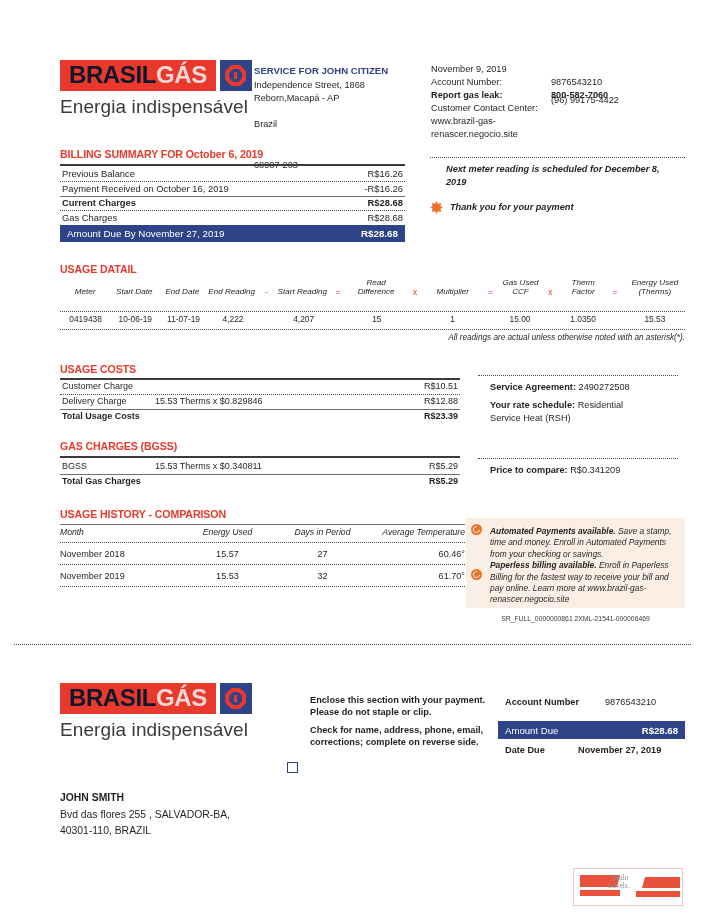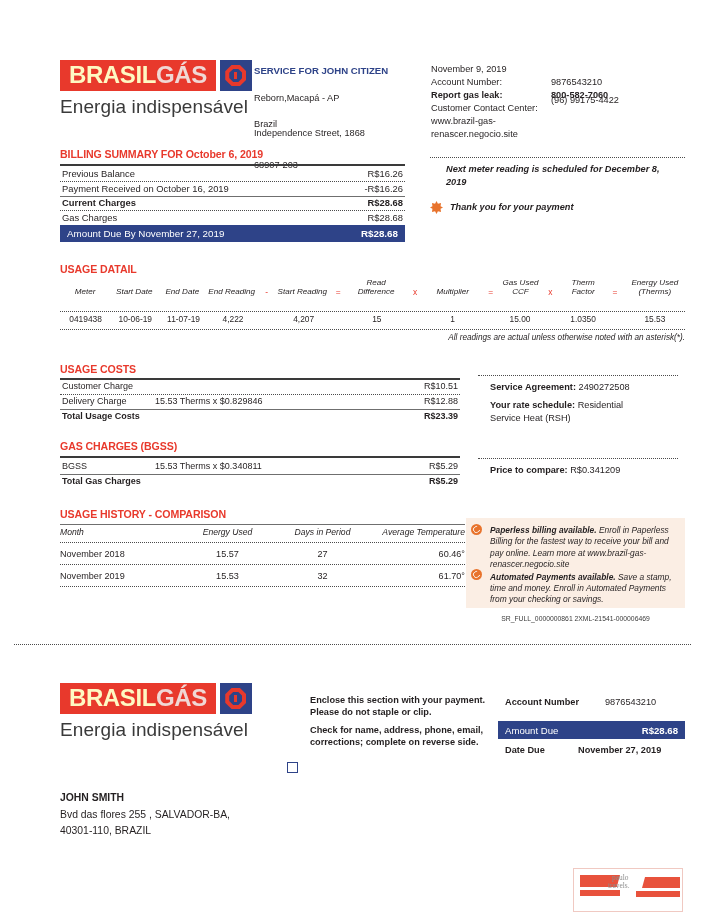--- a/index.html
+++ b/index.html
@@ -15,21 +15,21 @@
   
   .logo-block { position: absolute; }
   .logo-row { display: flex; align-items: stretch; }
   .logo-word {
     background: #e8392c;
     padding: 2px 9px 3px 9px;
     font-size: 24px; font-weight: bold; letter-spacing: -0.4px;
     line-height: 1.08;
     display: flex; align-items: center;
   }
-  .logo-brasil { color: #fef9c3; }
+  .logo-brasil { color: #0f172a; }
   .logo-gas { color: #f0d8d5; }
   .logo-mark {
     width: 32px; background: #2e4388; margin-left: 4px;
     display: flex; align-items: center; justify-content: center;
   }
   .octagon {
     width: 21px; height: 21px; background: #e8392c;
     clip-path: polygon(30% 0, 70% 0, 100% 30%, 100% 70%, 70% 100%, 30% 100%, 0 70%, 0 30%);
     display: flex; align-items: center; justify-content: center;
   }
@@ -131,21 +131,21 @@
             <div class="octagon-inner">
               <div class="octagon-bar"></div>
             </div>
           </div>
       </div>
     </div>
     <div class="logo-tag">Energia indispensável</div>
   </div>
 
   <div class="txt b navy" style="left:254px; top:65px; font-size:9.6px;">SERVICE FOR JOHN CITIZEN</div>
-  <div class="txt" style="left:254px; top:79px;margin-top:48px;">Independence Street, 1868</div>
+  <div class="txt" style="left:254px; top:79px;">Independence Street, 1868</div>
   <div class="txt" style="left:254px; top:92px;">Reborn,Macapá - AP</div>
   <div class="txt" style="left:254px; top:113px;margin-top:46px;">68907-203</div>
   <div class="txt" style="left:254px; top:118px;">Brazil</div>
 
   <div class="txt" style="left:431px; top:63px;">November 9, 2019</div>
   <div class="txt" style="left:431px; top:76px;">Account Number:</div>
   <div class="txt" style="left:551px; top:76px;">9876543210</div>
   <div class="txt b" style="left:431px; top:89px;">Report gas leak:</div>
   <div class="txt b" style="left:551px; top:89px;">800-582-7060</div>
   <div class="txt" style="left:431px; top:102px;">Customer Contact Center:</div>
@@ -310,25 +310,25 @@
       <td class="l" style="width:120px;">November 2019</td>
       <td class="c" style="width:95px;">15.53</td>
       <td class="c" style="width:95px;">32</td>
       <td class="r" style="width:95px;">61.70°</td>
     </tr>
   </tbody>
     </table>
   <div class="dotrule" style="left:60px; top:586px; width:405px;"></div>
 
   <div class="plbox" style="left:466px; top:518px; width:219px; height:90px;">
+    <div style="margin-top:1px;">
+      <span class="b">Automated Payments available.</span><span> Save a stamp, time and money. Enroll in Automated Payments from your checking or savings.</span>
+    </div>
     <div>
       <span class="b">Paperless billing available.</span><span> Enroll in Paperless Billing for the fastest way to receive your bill and pay online. Learn more at www.brazil-gas-renascer.negocio.site</span>
-    </div>
-    <div style="margin-top:1px;">
-      <span class="b">Automated Payments available.</span><span> Save a stamp, time and money. Enroll in Automated Payments from your checking or savings.</span>
     </div>
   </div>
   <div class="plicon" style="left:471px; top:524px;"></div>
   <div class="plicon" style="left:471px; top:569px;"></div>
   <div class="txt" style="left:466px; top:613px; width:219px; text-align:center; font-size:6.8px; color:#3a3a3a;">SR_FULL_0000000861 2XML-21541-000006469</div>
 
   <div class="dotrule" style="left:14px; top:644px; width:677px; border-top-width:1.6px;"></div>
 
   <div class="logo-block" style="left:60px; top:683px;">
     <div class="logo-row">
@@ -361,21 +361,21 @@
   </div>
   <div class="txt b" style="left:505px; top:744px;">Date Due</div>
   <div class="txt b" style="left:578px; top:744px;">November 27, 2019</div>
 
   <div class="checkbox" style="left:287px; top:762px;"></div>
 
   <div class="txt b" style="left:60px; top:792px; font-size:10.4px;">JOHN SMITH</div>
   <div class="txt" style="left:60px; top:809px; font-size:10.4px;">Bvd das flores 255 , SALVADOR-BA,</div>
   <div class="txt" style="left:60px; top:825px; font-size:10.4px;">40301-110, BRAZIL</div>
 
-  <div class="wm" style="left:573px; top:868px; width:110px; height:44px;">
+  <div class="wm" style="left:573px; top:868px; width:110px; height:38px;">
     <div class="wm-bar" style="left:6px; top:6px; width:40px; height:12px; clip-path:polygon(0 0,100% 0,92% 100%,0 100%);"></div>
     <div class="wm-bar" style="left:6px; top:21px; width:40px; height:6px;"></div>
     <div class="wm-bar" style="left:68px; top:8px; width:38px; height:11px; clip-path:polygon(8% 0,100% 0,100% 100%,0 100%);"></div>
     <div class="wm-bar" style="left:62px; top:22px; width:44px; height:6px;"></div>
     <div class="wm-txt" style="left:38px; top:5px;">paulo</div>
     <div class="wm-txt" style="left:34px; top:13px;">travels.</div>
     <div class="wm-txt" style="left:46px; top:21px;margin-top:32px;">com</div>
   </div>
 
 </div>

